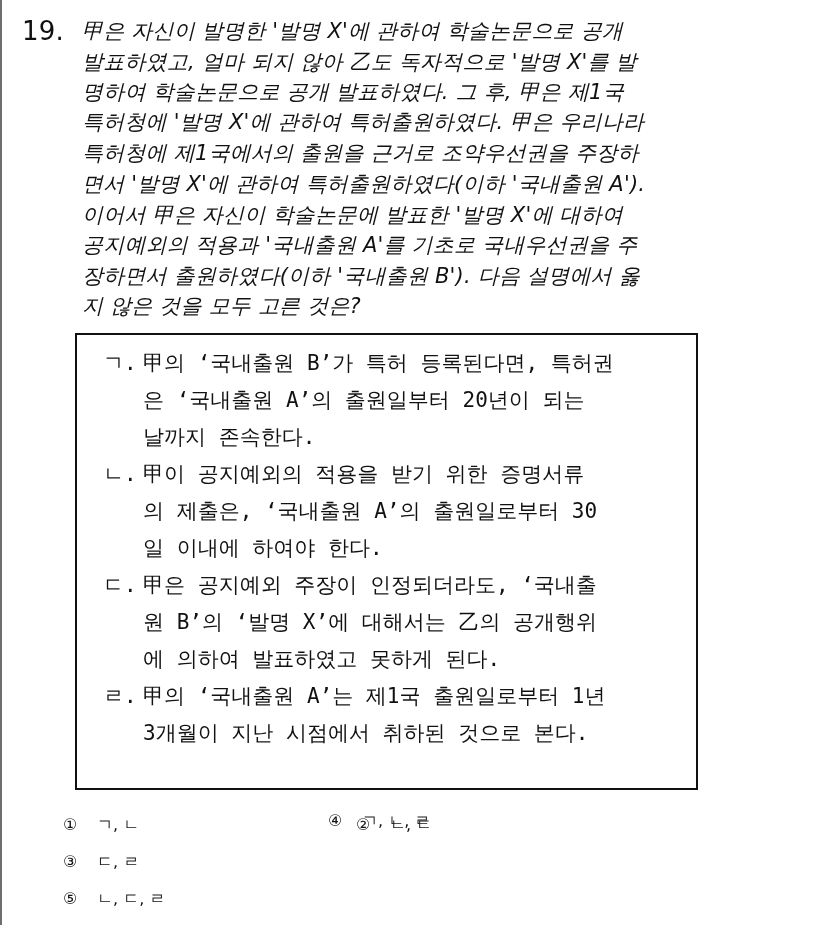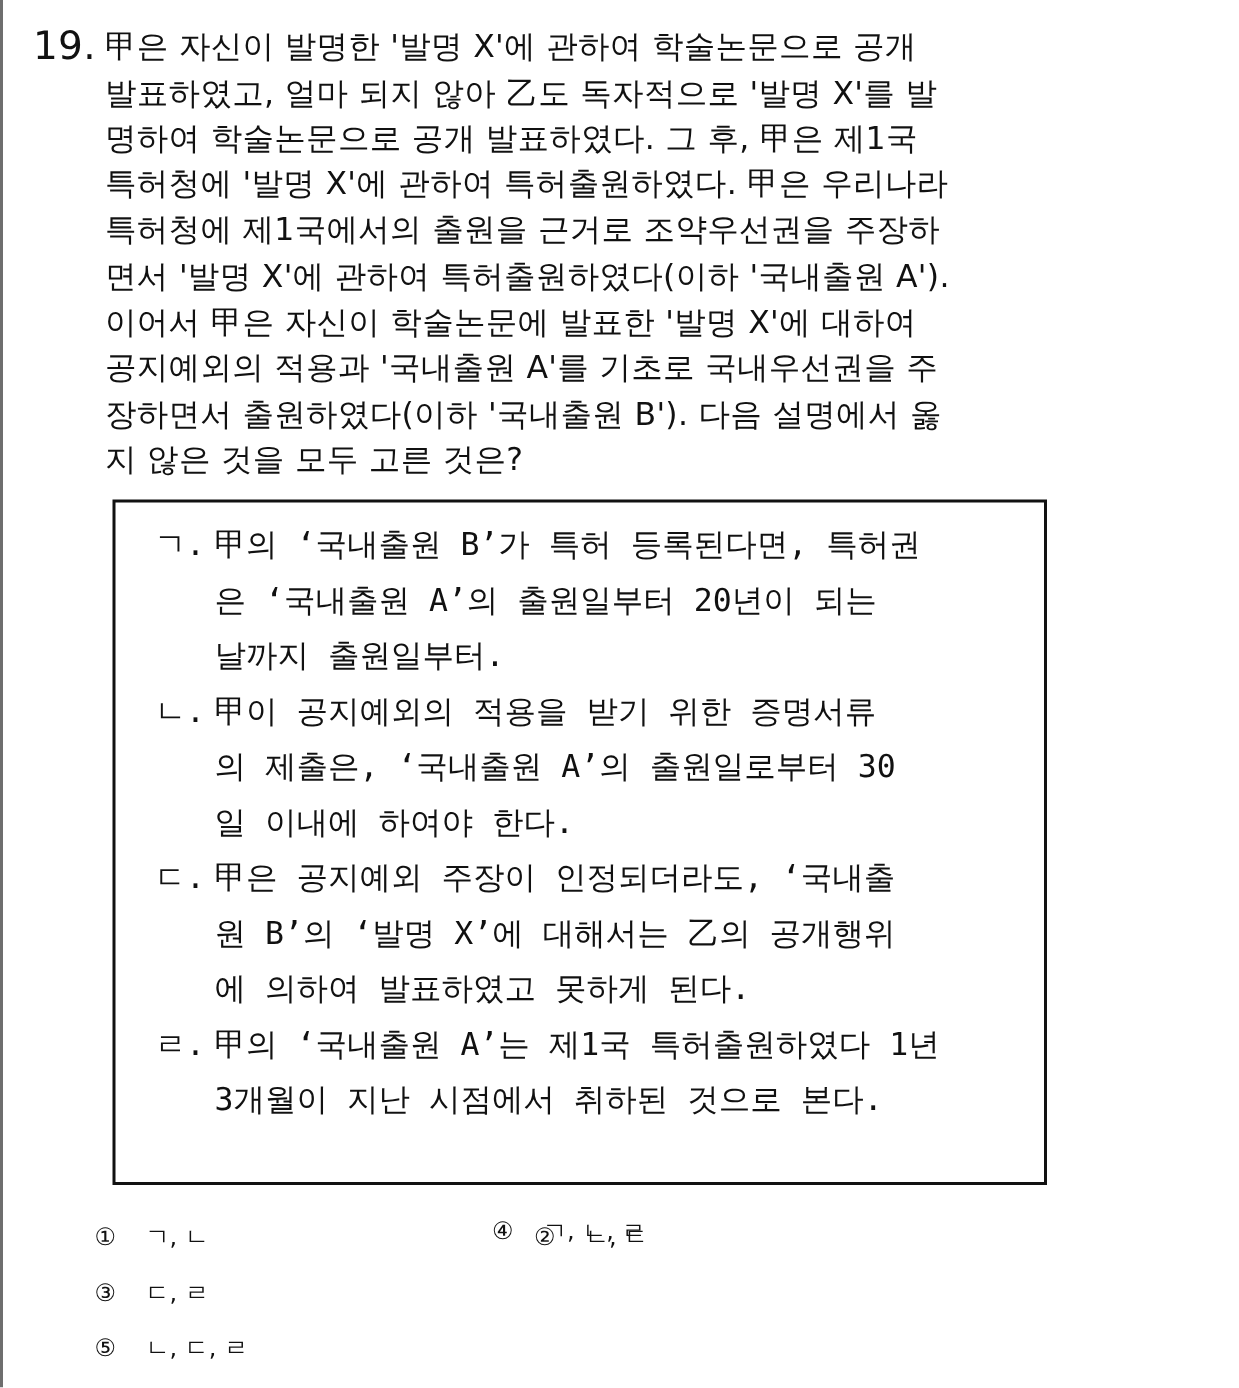--- a/index.html
+++ b/index.html
@@ -40,22 +40,23 @@
     }
     .q-number {
       position: absolute;
       left: 0;
       top: 0;
       font-size: 26px;
       line-height: 31px;
     }
     .q-text {
       position: absolute;
-      left: 48px;
+      left: 60px;
       top: 0;
+      font-style: italic;
     }
     .statement-box {
       position: absolute;
       left: 75px;
       top: 333px;
       width: 623px;
       height: 457px;
       border: 2px solid #111111;
       box-sizing: border-box;
     }
@@ -131,21 +132,21 @@
 <div class="statement-box">
 
   <div class="stmt-line" style="top:10px;">
     <span class="stmt-marker">ㄱ.</span>
     <span class="stmt-text">甲의 ‘국내출원 B’가 특허 등록된다면, 특허권</span>
   </div>
   <div class="stmt-line" style="top:47px;">
     <span class="stmt-text">은 ‘국내출원 A’의 출원일부터 20년이 되는</span>
   </div>
   <div class="stmt-line" style="top:84px;">
-    <span class="stmt-text">날까지 출원일부터.</span>
+    <span class="stmt-text">날까지 존속한다.</span>
   </div>
 
   <div class="stmt-line" style="top:121px;">
     <span class="stmt-marker">ㄴ.</span>
     <span class="stmt-text">甲이 공지예외의 적용을 받기 위한 증명서류</span>
   </div>
   <div class="stmt-line" style="top:158px;">
     <span class="stmt-text">의 제출은, ‘국내출원 A’의 출원일로부터 30</span>
   </div>
   <div class="stmt-line" style="top:195px;">
@@ -158,21 +159,21 @@
   </div>
   <div class="stmt-line" style="top:269px;">
     <span class="stmt-text">원 B’의 ‘발명 X’에 대해서는 乙의 공개행위</span>
   </div>
   <div class="stmt-line" style="top:306px;">
     <span class="stmt-text">에 의하여 발표하였고 못하게 된다.</span>
   </div>
 
   <div class="stmt-line" style="top:343px;">
     <span class="stmt-marker">ㄹ.</span>
-    <span class="stmt-text">甲의 ‘국내출원 A’는 제1국 특허출원하였다 1년</span>
+    <span class="stmt-text">甲의 ‘국내출원 A’는 제1국 출원일로부터 1년</span>
   </div>
   <div class="stmt-line" style="top:380px;">
     <span class="stmt-text">3개월이 지난 시점에서 취하된 것으로 본다.</span>
   </div>
 </div>
 
 <div class="choice" style="left:63px; top:810px;">
   <span class="choice-num">①</span><span>ㄱ, ㄴ</span>
 </div>
 <div class="choice" style="left:328px; top:810px;margin-left:28px;">

